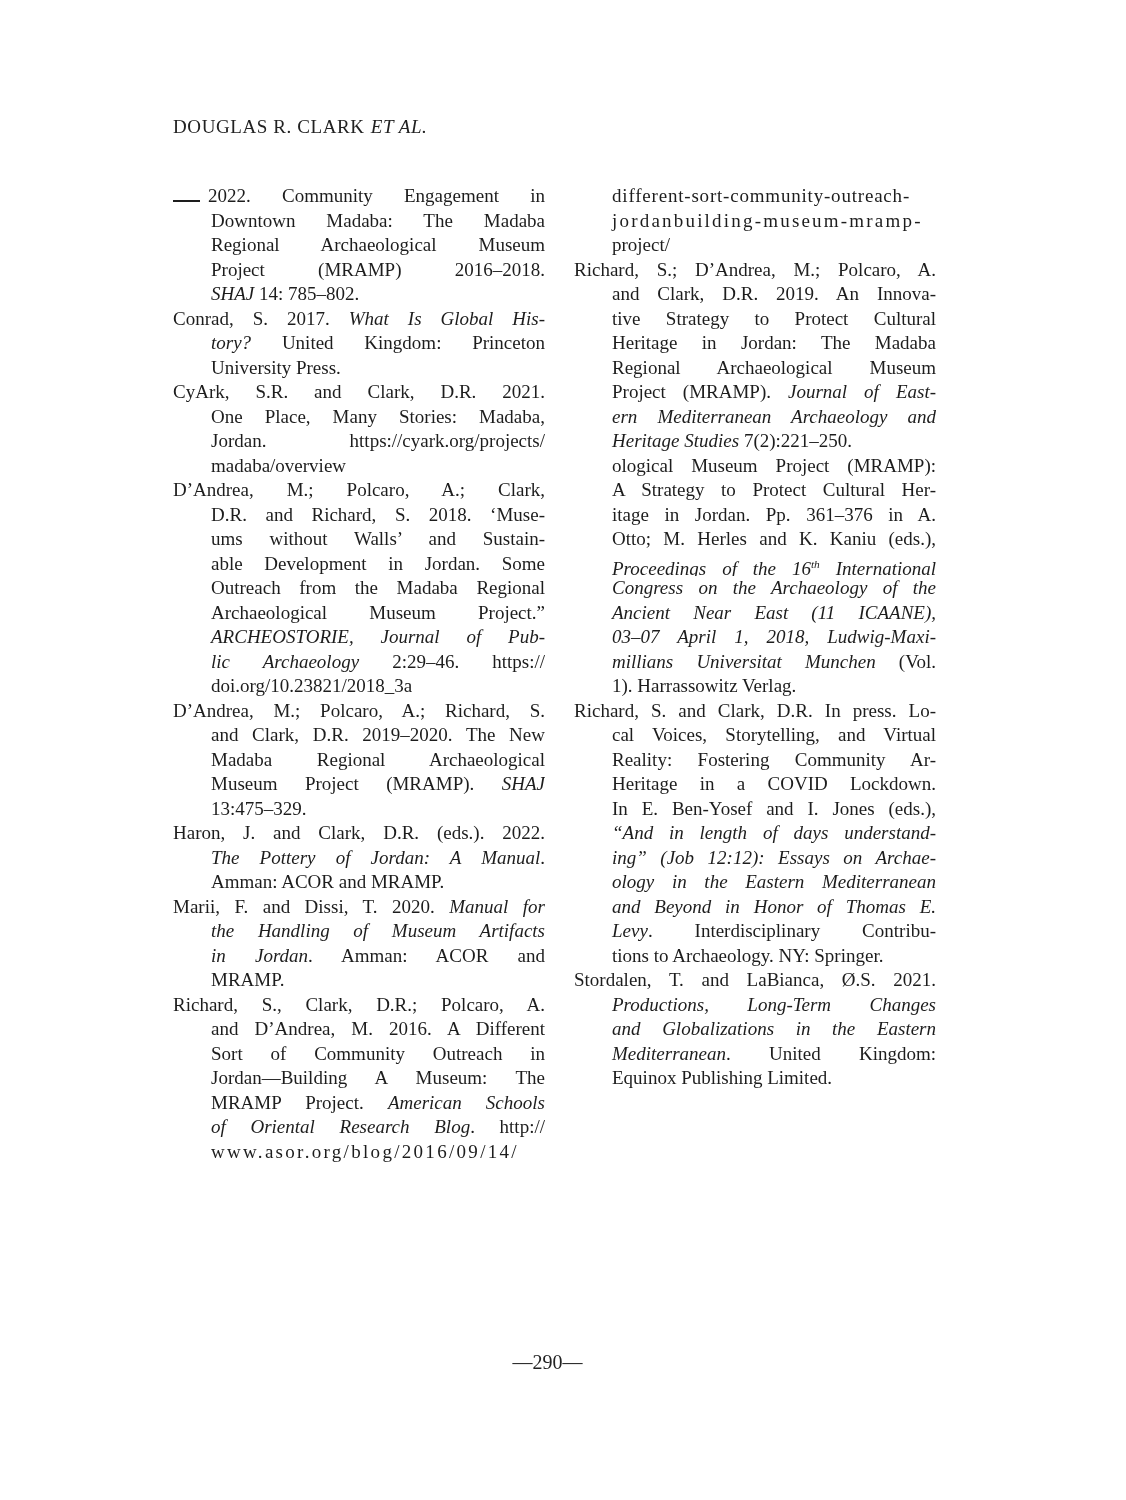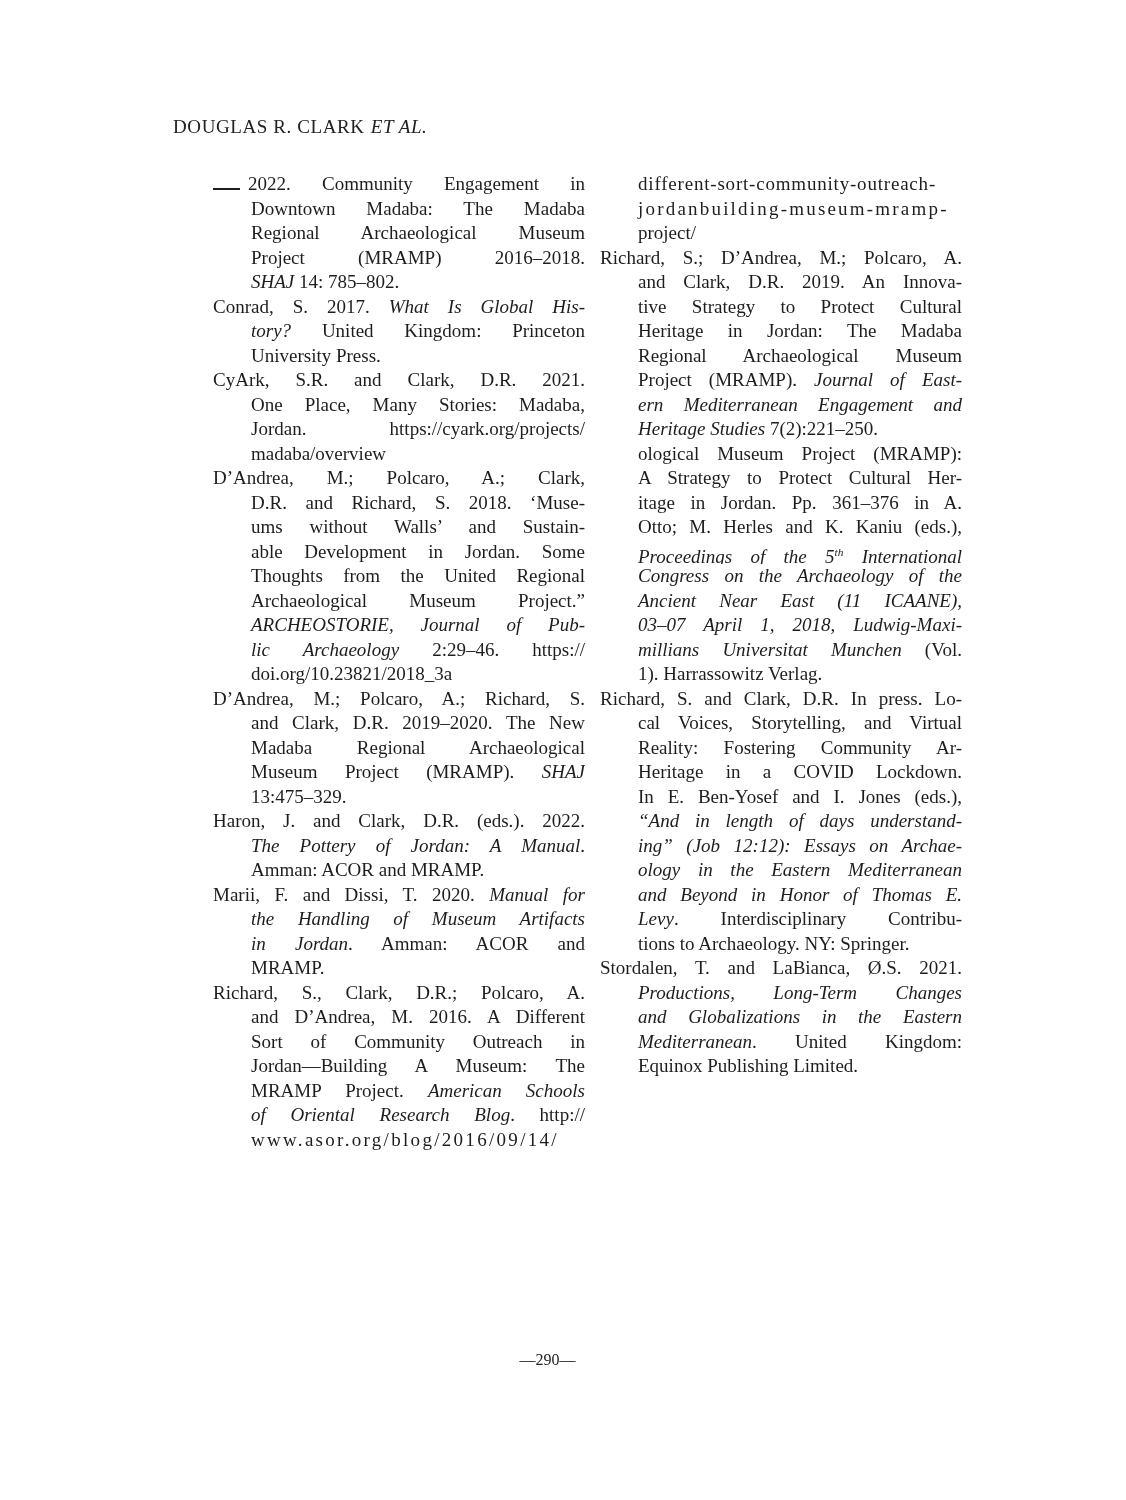--- a/index.html
+++ b/index.html
@@ -14,22 +14,22 @@
   .page { position: absolute; inset: 0; background: #ffffff; padding-left: 17px; }
 
   .header {
     position: absolute; left: 173px; top: 116px;
     font-size: 19px; letter-spacing: 0.6px; color: #222;
     white-space: nowrap;
   }
   .et-al { font-style: italic; margin-left: 6px; }
 
   .columns {
-    position: absolute; left: 173px; top: 172px;
-    display: flex; gap: 15px; margin-left: 40px;
+    position: absolute; left: 173px; top: 184px;
+    display: flex; gap: 29px;
   }
   .col { display: block; }
   .col-left  { width: 372px; }
   .col-right { width: 362px; }
 
   .line {
     font-size: 19px;
     line-height: 24.5px;
     height: 24.5px;
     overflow: hidden;
@@ -49,21 +49,21 @@
   .authdash {
     display: inline-block;
     width: 27px; height: 0;
     border-bottom: 2px solid #1d1d1d;
     margin-right: 8px;
   }
 
   .pagenum {
     position: absolute; left: 173px; top: 1351px;
     width: 749px; text-align: center;
-    font-size: 16px; color: #222;
+    font-size: 20px; color: #222;
   }
 </style>
 </head>
 <body>
 
 <div class="page">
 
   <div class="header">
     <span>DOUGLAS R. CLARK</span><span class="et-al">ET AL.</span>
   </div>
@@ -79,21 +79,21 @@
         <div class="line ind"><span class="it">tory?</span><span class="rm"> United Kingdom: Princeton</span></div>
         <div class="line ind last"><span class="rm">University Press.</span></div>
         <div class="line"><span class="rm">CyArk, S.R. and Clark, D.R. 2021.</span></div>
         <div class="line ind"><span class="rm">One Place, Many Stories: Madaba,</span></div>
         <div class="line ind"><span class="rm">Jordan. https://cyark.org/projects/</span></div>
         <div class="line ind last"><span class="rm">madaba/overview</span></div>
         <div class="line"><span class="rm">D’Andrea, M.; Polcaro, A.; Clark,</span></div>
         <div class="line ind"><span class="rm">D.R. and Richard, S. 2018. ‘Muse-</span></div>
         <div class="line ind"><span class="rm">ums without Walls’ and Sustain-</span></div>
         <div class="line ind"><span class="rm">able Development in Jordan. Some</span></div>
-        <div class="line ind"><span class="rm">Thoughts from the United Regional</span></div>
+        <div class="line ind"><span class="rm">Outreach from the Madaba Regional</span></div>
         <div class="line ind"><span class="rm">Archaeological Museum Project.”</span></div>
         <div class="line ind"><span class="it">ARCHEOSTORIE, Journal of Pub-</span></div>
         <div class="line ind"><span class="it">lic Archaeology</span><span class="rm"> 2:29–46. https://</span></div>
         <div class="line ind last"><span class="rm">doi.org/10.23821/2018_3a</span></div>
         <div class="line"><span class="rm">D’Andrea, M.; Polcaro, A.; Richard, S.</span></div>
         <div class="line ind"><span class="rm">and Clark, D.R. 2019–2020. The New</span></div>
         <div class="line ind"><span class="rm">Madaba Regional Archaeological</span></div>
         <div class="line ind"><span class="rm">Museum Project (MRAMP). </span><span class="it">SHAJ</span></div>
         <div class="line ind last"><span class="rm">13:475–329.</span></div>
         <div class="line"><span class="rm">Haron, J. and Clark, D.R. (eds.). 2022.</span></div>
@@ -114,27 +114,27 @@
     <div class="col col-right" id="right-column">
         <div class="line ind" style="letter-spacing: 0.8px;"><span class="rm">different-sort-community-outreach-</span></div>
         <div class="line ind" style="letter-spacing: 2.2px;"><span class="rm">jordanbuilding-museum-mramp-</span></div>
         <div class="line ind last"><span class="rm">project/</span></div>
         <div class="line"><span class="rm">Richard, S.; D’Andrea, M.; Polcaro, A.</span></div>
         <div class="line ind"><span class="rm">and Clark, D.R. 2019. An Innova-</span></div>
         <div class="line ind"><span class="rm">tive Strategy to Protect Cultural</span></div>
         <div class="line ind"><span class="rm">Heritage in Jordan: The Madaba</span></div>
         <div class="line ind"><span class="rm">Regional Archaeological Museum</span></div>
         <div class="line ind"><span class="rm">Project (MRAMP). </span><span class="it">Journal of East-</span></div>
-        <div class="line ind"><span class="it">ern Mediterranean Engagement and</span></div>
+        <div class="line ind"><span class="it">ern Mediterranean Archaeology and</span></div>
         <div class="line ind last"><span class="it">Heritage Studies</span><span class="rm"> 7(2):221–250.</span></div>
         <div class="line ind"><span class="rm">ological Museum Project (MRAMP):</span></div>
         <div class="line ind"><span class="rm">A Strategy to Protect Cultural Her-</span></div>
         <div class="line ind"><span class="rm">itage in Jordan. Pp. 361–376 in A.</span></div>
         <div class="line ind"><span class="rm">Otto; M. Herles and K. Kaniu (eds.),</span></div>
-        <div class="line ind"><span class="it">Proceedings of the 5</span><span class="sup">th</span><span class="it"> International</span></div>
+        <div class="line ind"><span class="it">Proceedings of the 16</span><span class="sup">th</span><span class="it"> International</span></div>
         <div class="line ind"><span class="it">Congress on the Archaeology of the</span></div>
         <div class="line ind"><span class="it">Ancient Near East (11 ICAANE),</span></div>
         <div class="line ind"><span class="it">03–07 April 1, 2018, Ludwig-Maxi-</span></div>
         <div class="line ind"><span class="it">millians Universitat Munchen</span><span class="rm"> (Vol.</span></div>
         <div class="line ind last"><span class="rm">1). Harrassowitz Verlag.</span></div>
         <div class="line"><span class="rm">Richard, S. and Clark, D.R. In press. Lo-</span></div>
         <div class="line ind"><span class="rm">cal Voices, Storytelling, and Virtual</span></div>
         <div class="line ind"><span class="rm">Reality: Fostering Community Ar-</span></div>
         <div class="line ind"><span class="rm">Heritage in a COVID Lockdown.</span></div>
         <div class="line ind"><span class="rm">In E. Ben-Yosef and I. Jones (eds.),</span></div>

